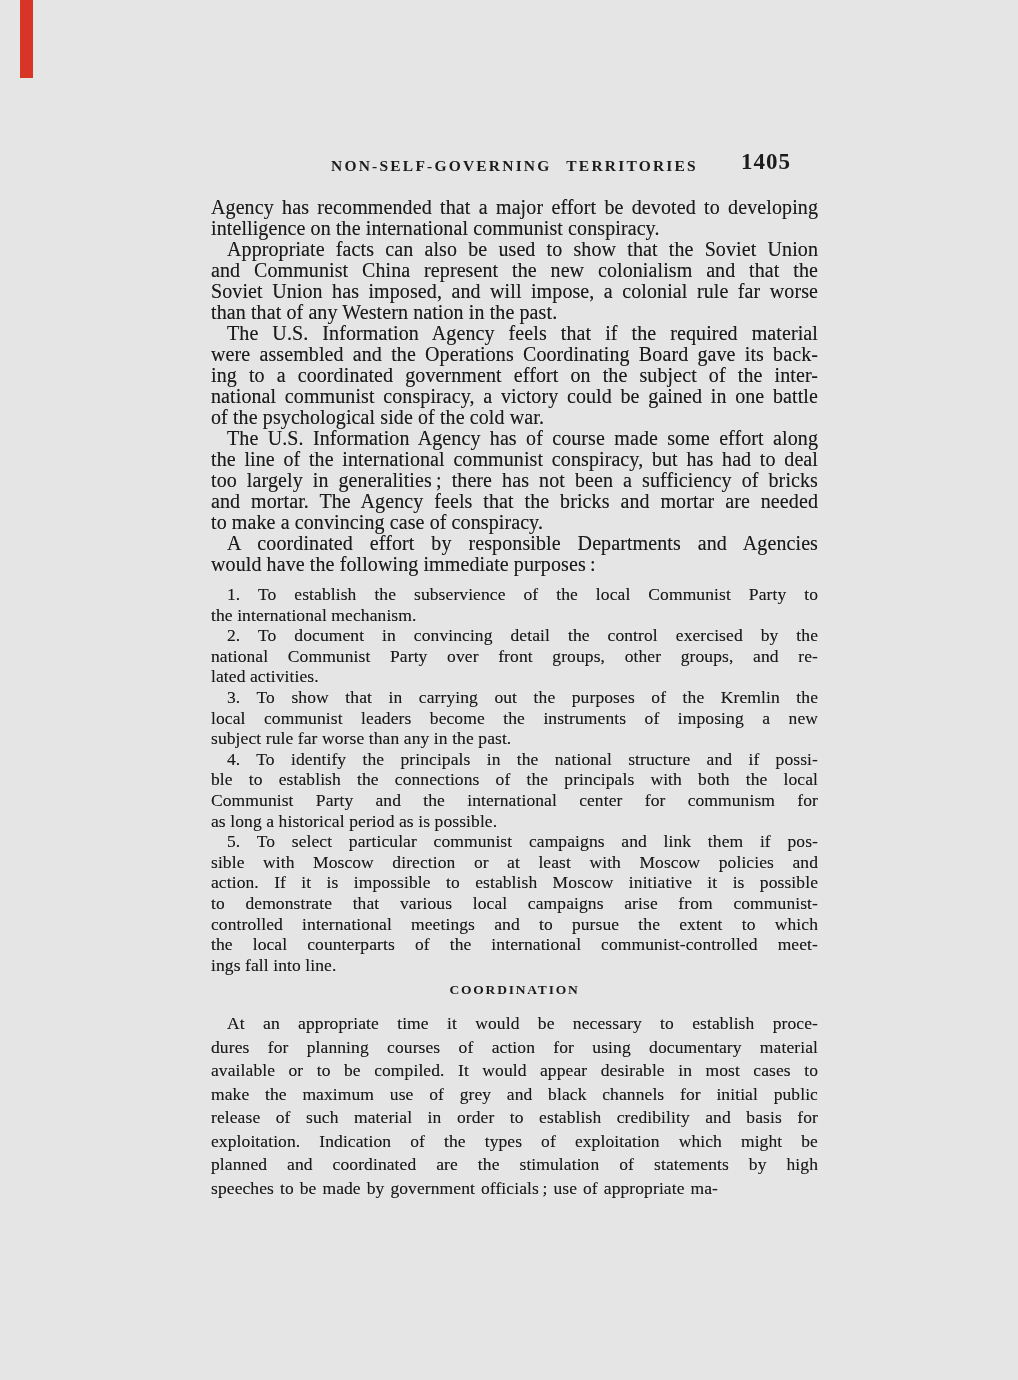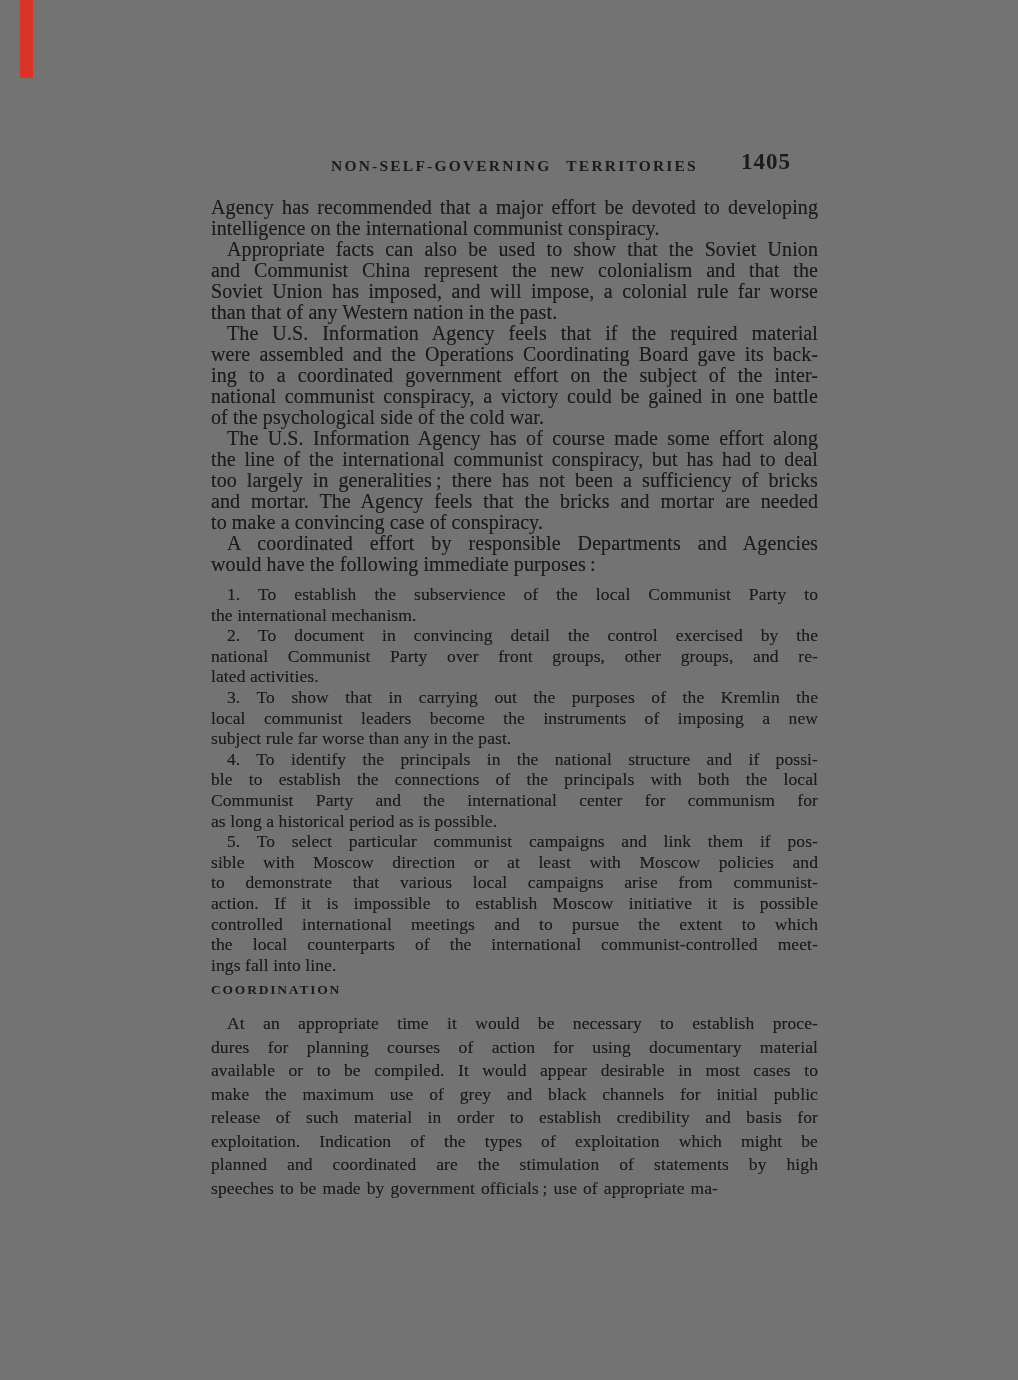--- a/index.html
+++ b/index.html
@@ -44,36 +44,36 @@
   }
   .text-block{ text-shadow:0 0 0.5px rgba(20,20,20,0.45); letter-spacing:0.1px; }
   #body-paras{ margin-top:21px; font-size:20px; line-height:21px; }
   #numbered-list{ margin-top:9px; font-size:17.5px; line-height:20.6px; }
   #closing{ margin-top:15px; font-size:17.5px; line-height:23.5px; word-spacing:1.5px; }
   .section-heading{
     margin-top:8px;
     font-size:13.5px;
     line-height:14px;
     font-weight:600;
-    text-align:left;
+    text-align:center;
     letter-spacing:1.8px;
   }
   .para{ margin:0; }
   .line{
     text-align:justify;
     text-align-last:justify;
     text-justify:inter-word;
   }
   .line.last{ text-align-last:left; }
   .para.indent .line:first-child{ text-indent:16px; }
 </style>
 </head>
 <body>
 
-<div class="page" style="background: #737373; text-decoration: underline;">
+<div class="page" style="background: #e5e5e5; text-decoration: underline;">
 
   <div class="edge-mark" style="background: rgb(217, 53, 38);"></div>
 
   <div class="content" style="color: rgb(27, 27, 27);">
 
     <div class="header-row">
       <span class="running-head">NON-SELF-GOVERNING TERRITORIES</span>
       <span class="page-number">1405</span>
     </div>
 
@@ -125,22 +125,22 @@
         </div>
         <div class="para indent">
           <div class="line">4. To identify the principals in the national structure and if possi-</div>
           <div class="line">ble to establish the connections of the principals with both the local</div>
           <div class="line">Communist Party and the international center for communism for</div>
           <div class="line last">as long a historical period as is possible.</div>
         </div>
         <div class="para indent">
           <div class="line">5. To select particular communist campaigns and link them if pos-</div>
           <div class="line">sible with Moscow direction or at least with Moscow policies and</div>
+          <div class="line">action. If it is impossible to establish Moscow initiative it is possible</div>
           <div class="line">to demonstrate that various local campaigns arise from communist-</div>
-          <div class="line">action. If it is impossible to establish Moscow initiative it is possible</div>
           <div class="line">controlled international meetings and to pursue the extent to which</div>
           <div class="line">the local counterparts of the international communist-controlled meet-</div>
           <div class="line last">ings fall into line.</div>
         </div>
       </div>
 
     <div class="section-heading">COORDINATION</div>
 
     <div id="closing" class="text-block">
         <div class="para indent">

